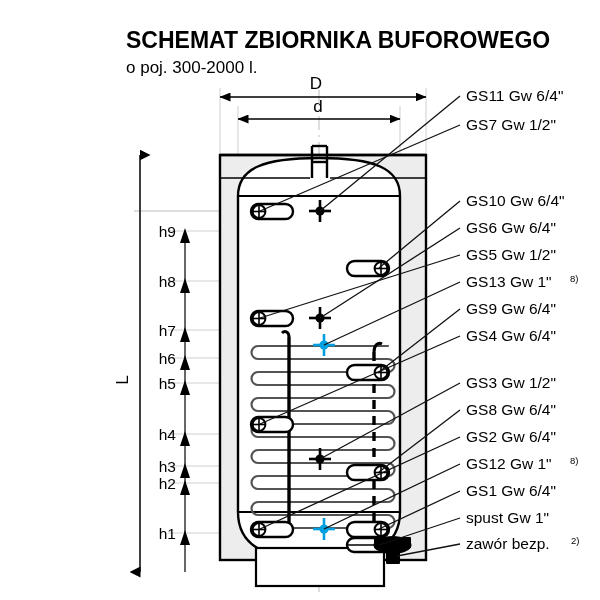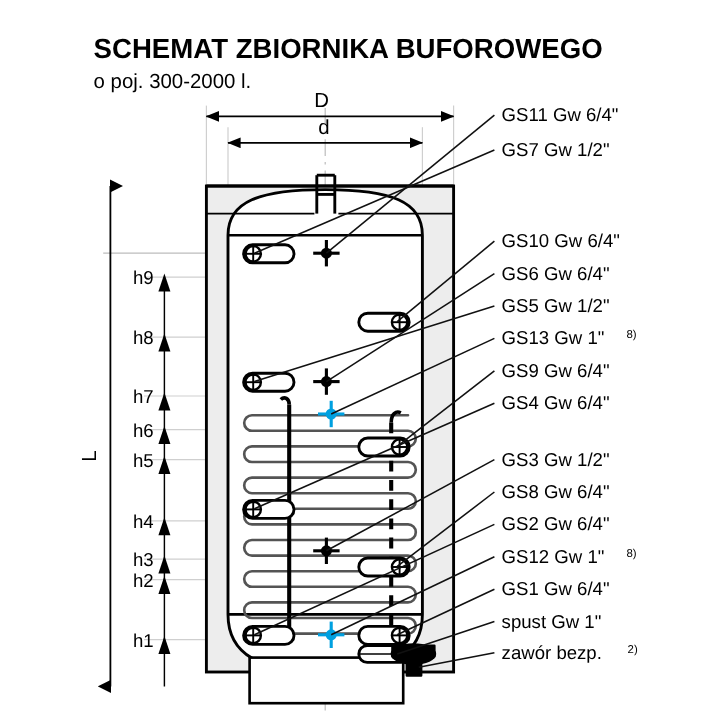--- a/index.html
+++ b/index.html
@@ -1,21 +1,21 @@
 <!DOCTYPE html>
 <html><head>
 <meta charset="utf-8">
 <style>
   html,body{margin:0;padding:0;}
   body{
     width:600px;height:600px;overflow:hidden;background:#ffffff;
     font-family:"Liberation Sans","DejaVu Sans",sans-serif;
     color:#000000;
   }
-  #root{position:relative;width:476px;height:600px;}
+  #root{position:relative;width:476px;height:600px;margin-left:48px;}
   svg{display:block;}
   .ttl{font-family:"Liberation Sans","DejaVu Sans",sans-serif;font-weight:bold;font-size:23px;fill:#000;}
   .sub{font-family:"Liberation Sans","DejaVu Sans",sans-serif;font-size:17px;fill:#000;}
   .lbl{font-family:"Liberation Sans","DejaVu Sans",sans-serif;font-size:15.5px;fill:#000;}
   .sup{font-family:"Liberation Sans","DejaVu Sans",sans-serif;font-size:9.5px;fill:#000;}
   .dim{font-family:"Liberation Sans","DejaVu Sans",sans-serif;font-size:15.5px;fill:#000;}
   .dimbig{font-family:"Liberation Sans","DejaVu Sans",sans-serif;font-size:17px;fill:#000;}
 </style>
 </head>
 <body>

